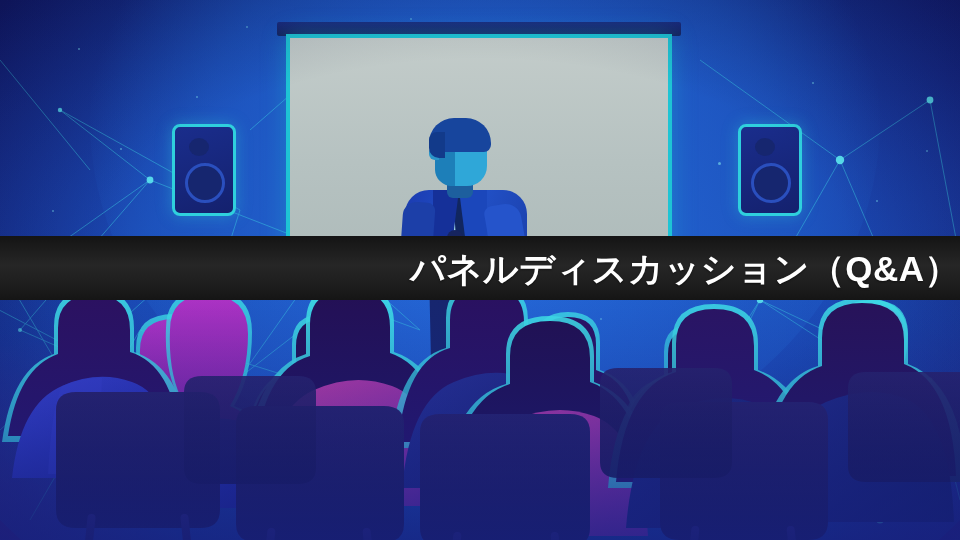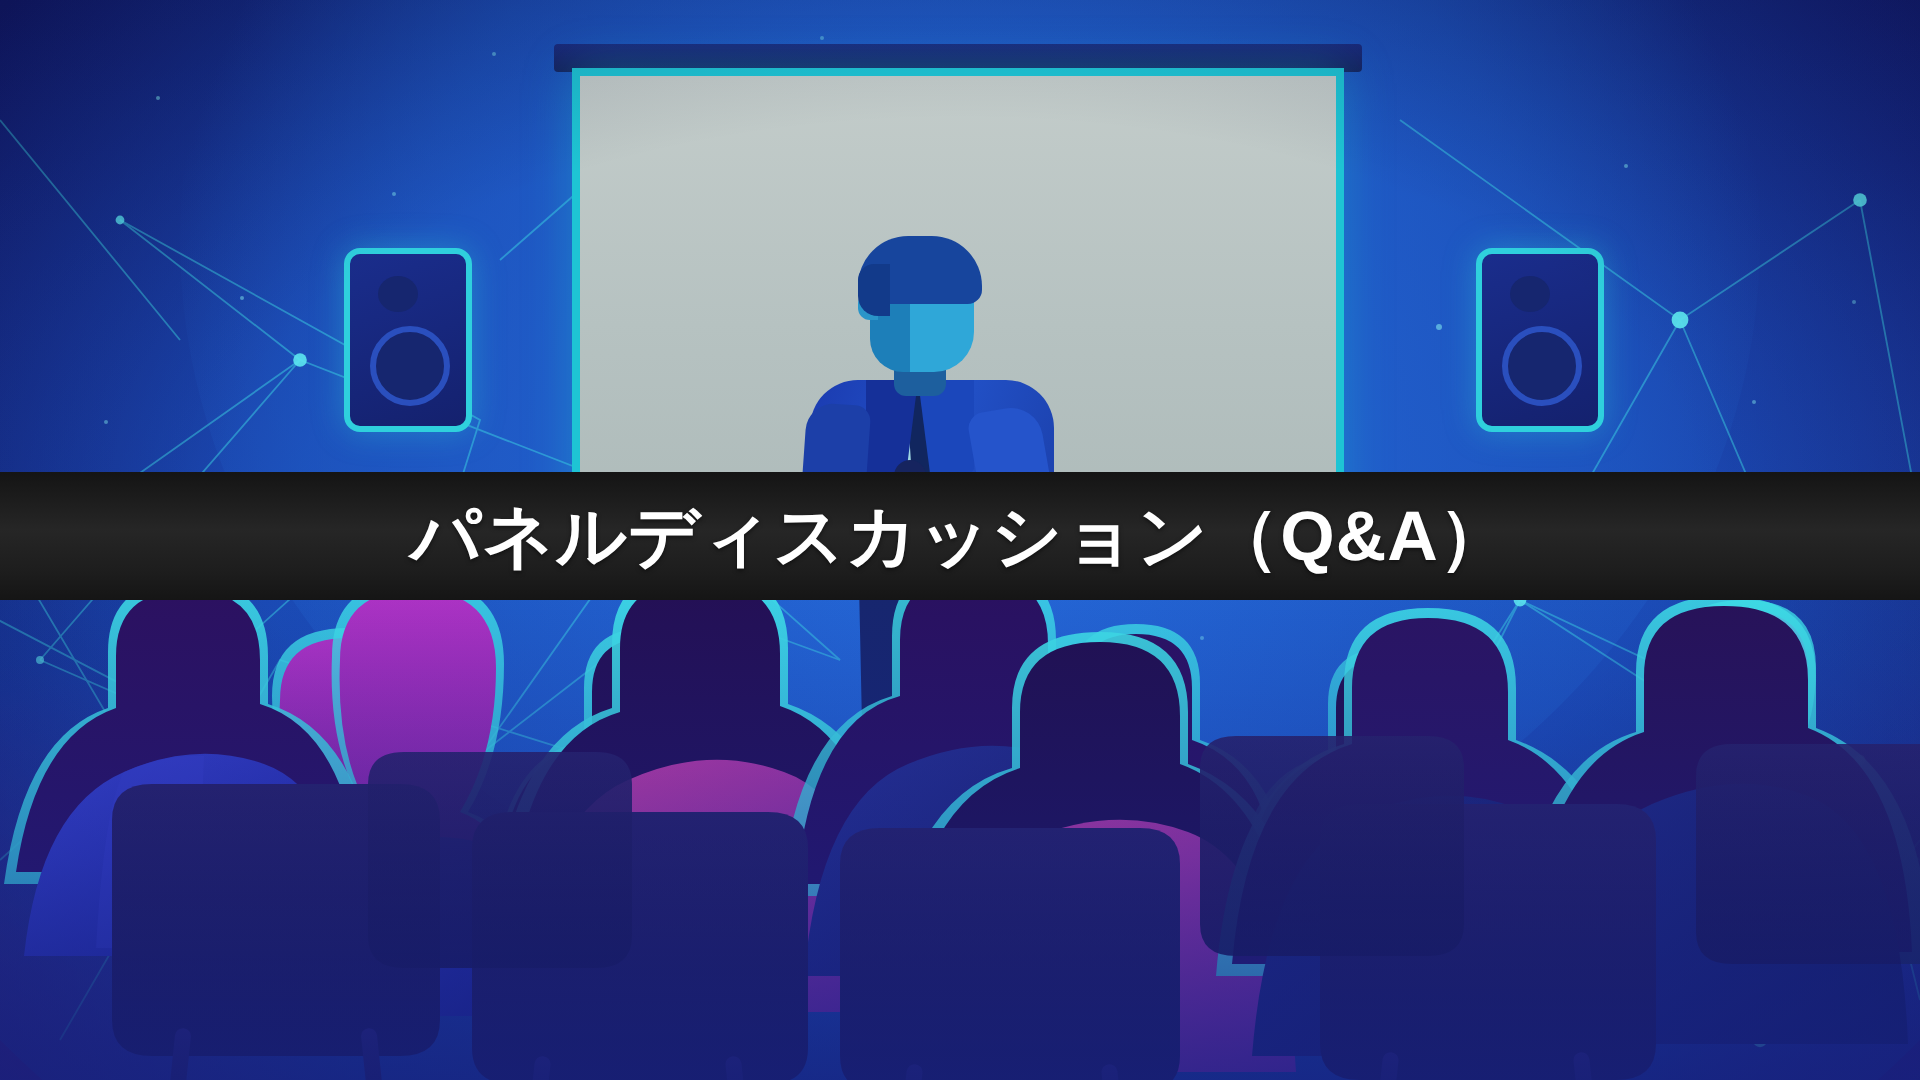--- a/index.html
+++ b/index.html
@@ -120,21 +120,21 @@
 
   
   .audience{position:absolute;left:0;top:292px;width:960px;height:248px;overflow:hidden;}
   .aud-bg{position:absolute;inset:0;
     background:linear-gradient(180deg,rgba(18,40,150,0) 0%,rgba(18,36,140,.35) 55%,rgba(22,34,130,.75) 100%);}
 
   
   .banner{
     position:absolute;left:0;top:236px;width:960px;height:64px;
     background:linear-gradient(180deg,#141414 0%,#262626 45%,#1d1d1d 78%,#151515 100%);
-    display:flex;align-items:center;justify-content:center;
+    display:flex;align-items:center;justify-content:flex-end;
   }
   .banner-title{
     color:#ffffff;
     font-size:35px;
     font-weight:bold;
     letter-spacing:0.5px;
     white-space:nowrap;
     line-height:1;
     text-shadow:0 1px 2px rgba(0,0,0,.5);
   }

